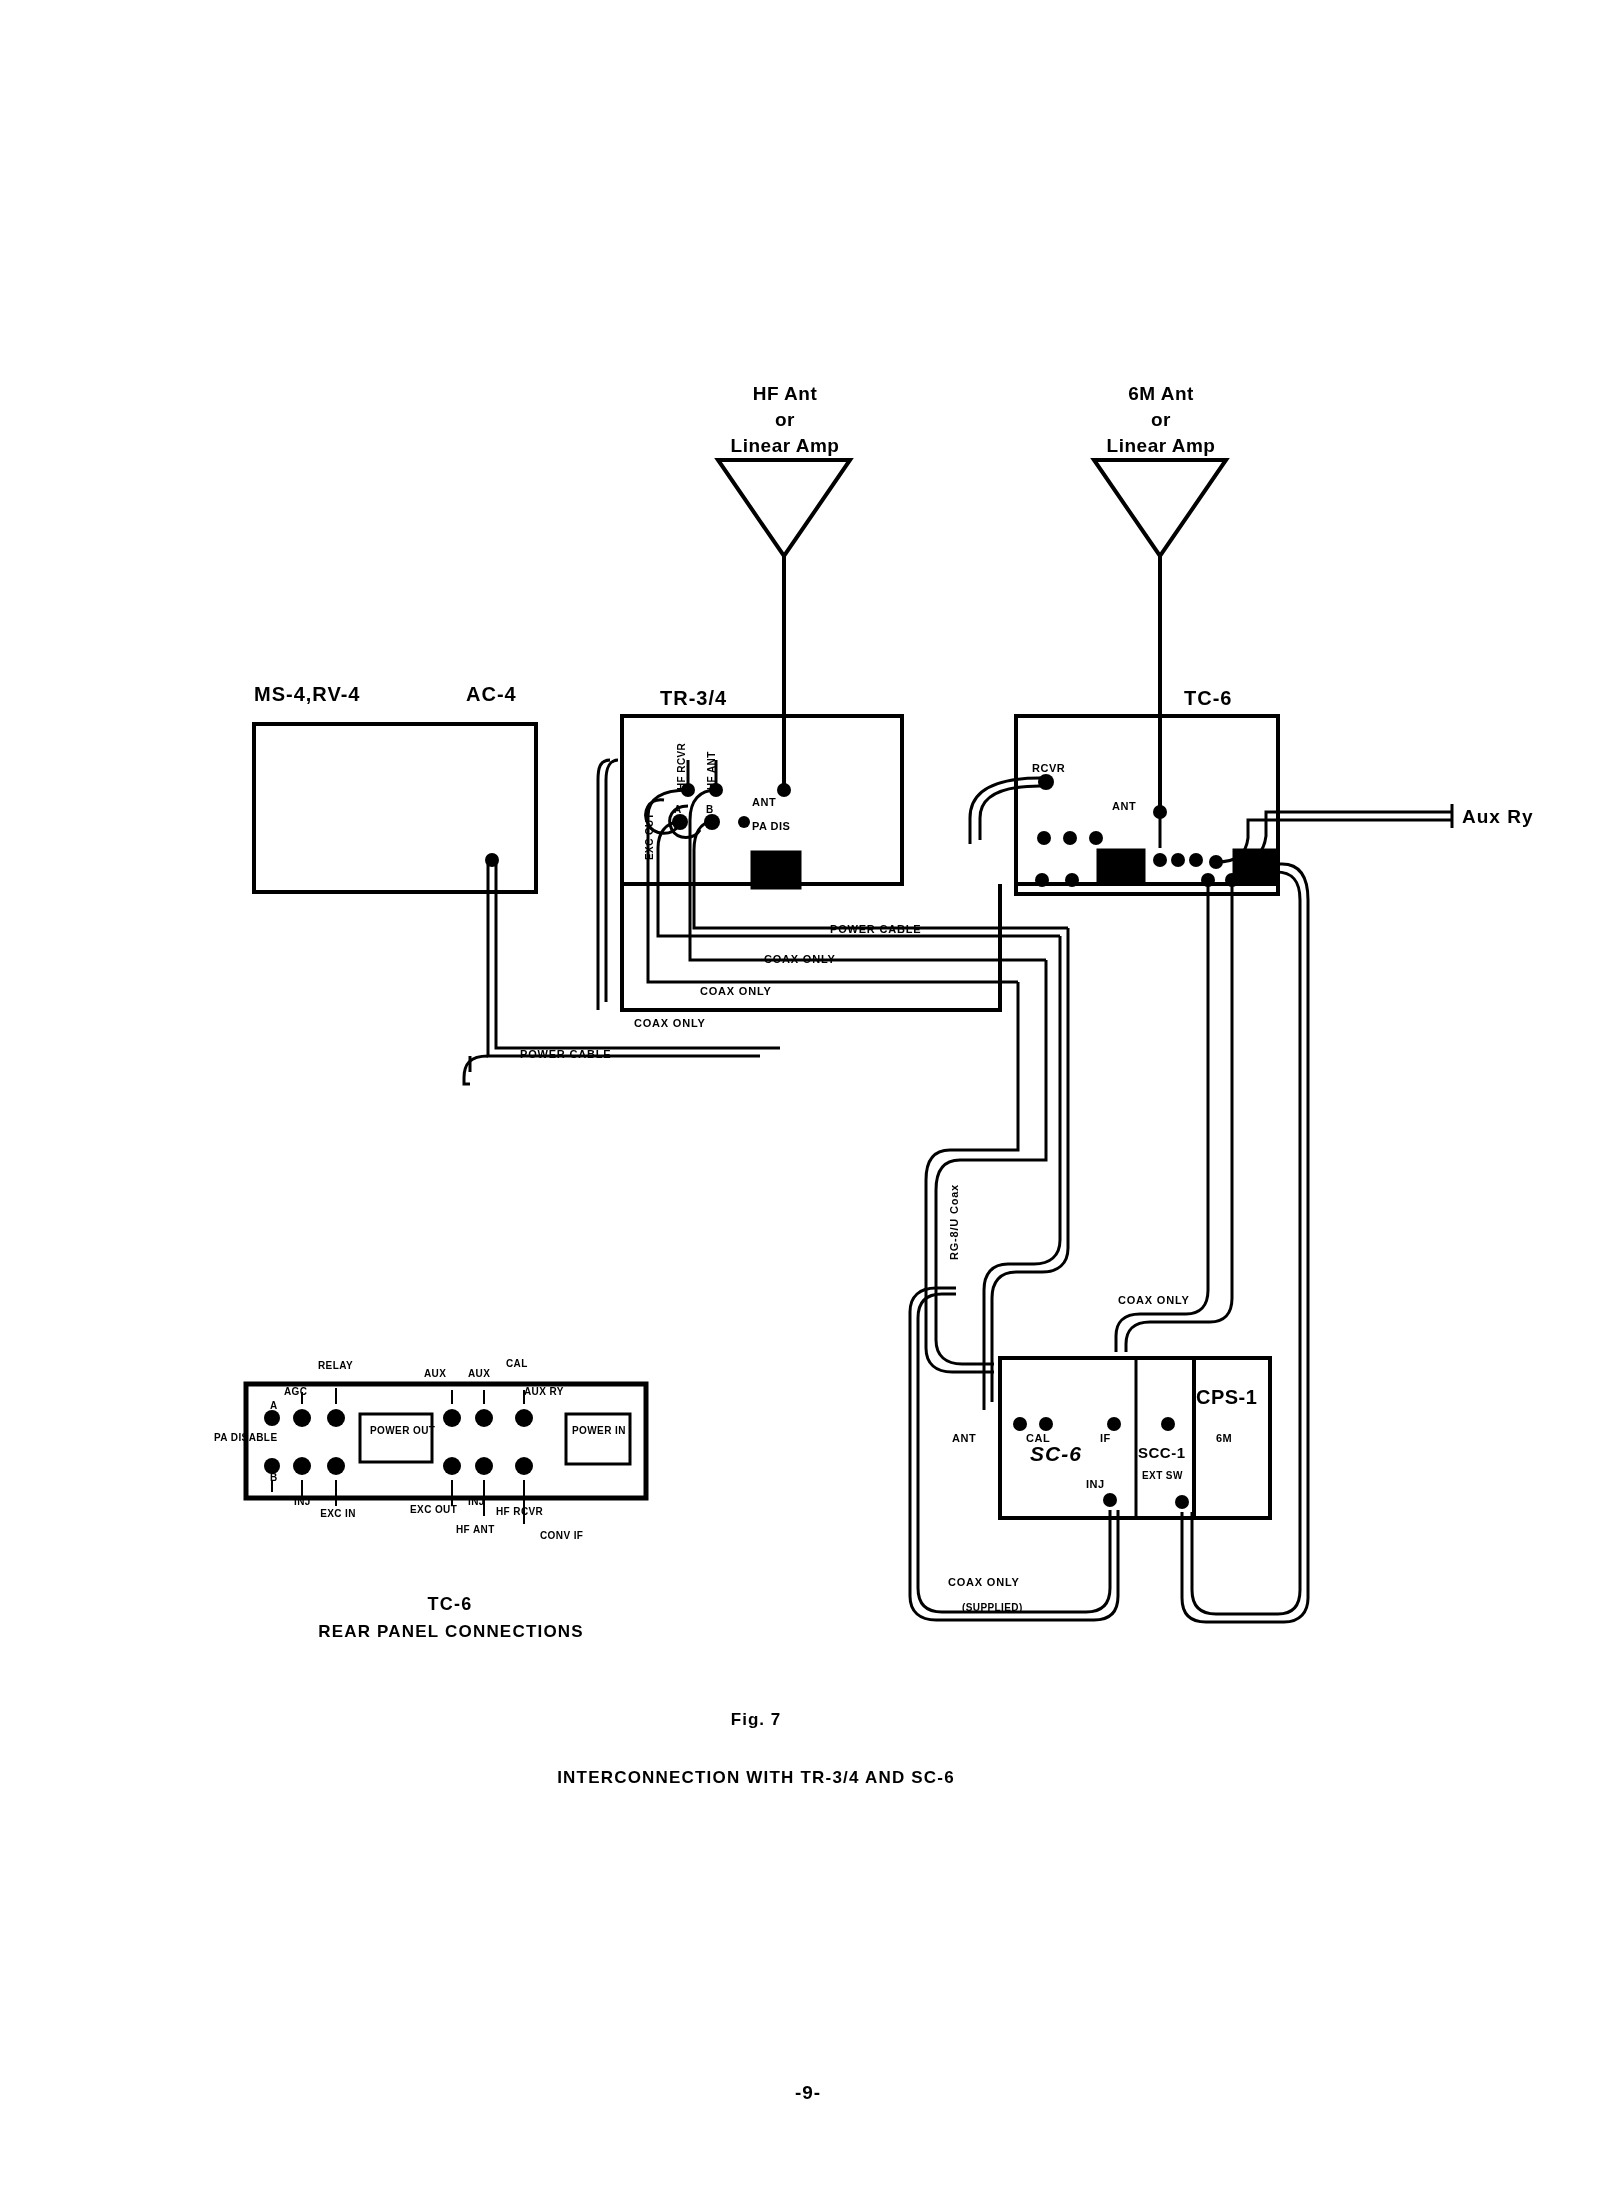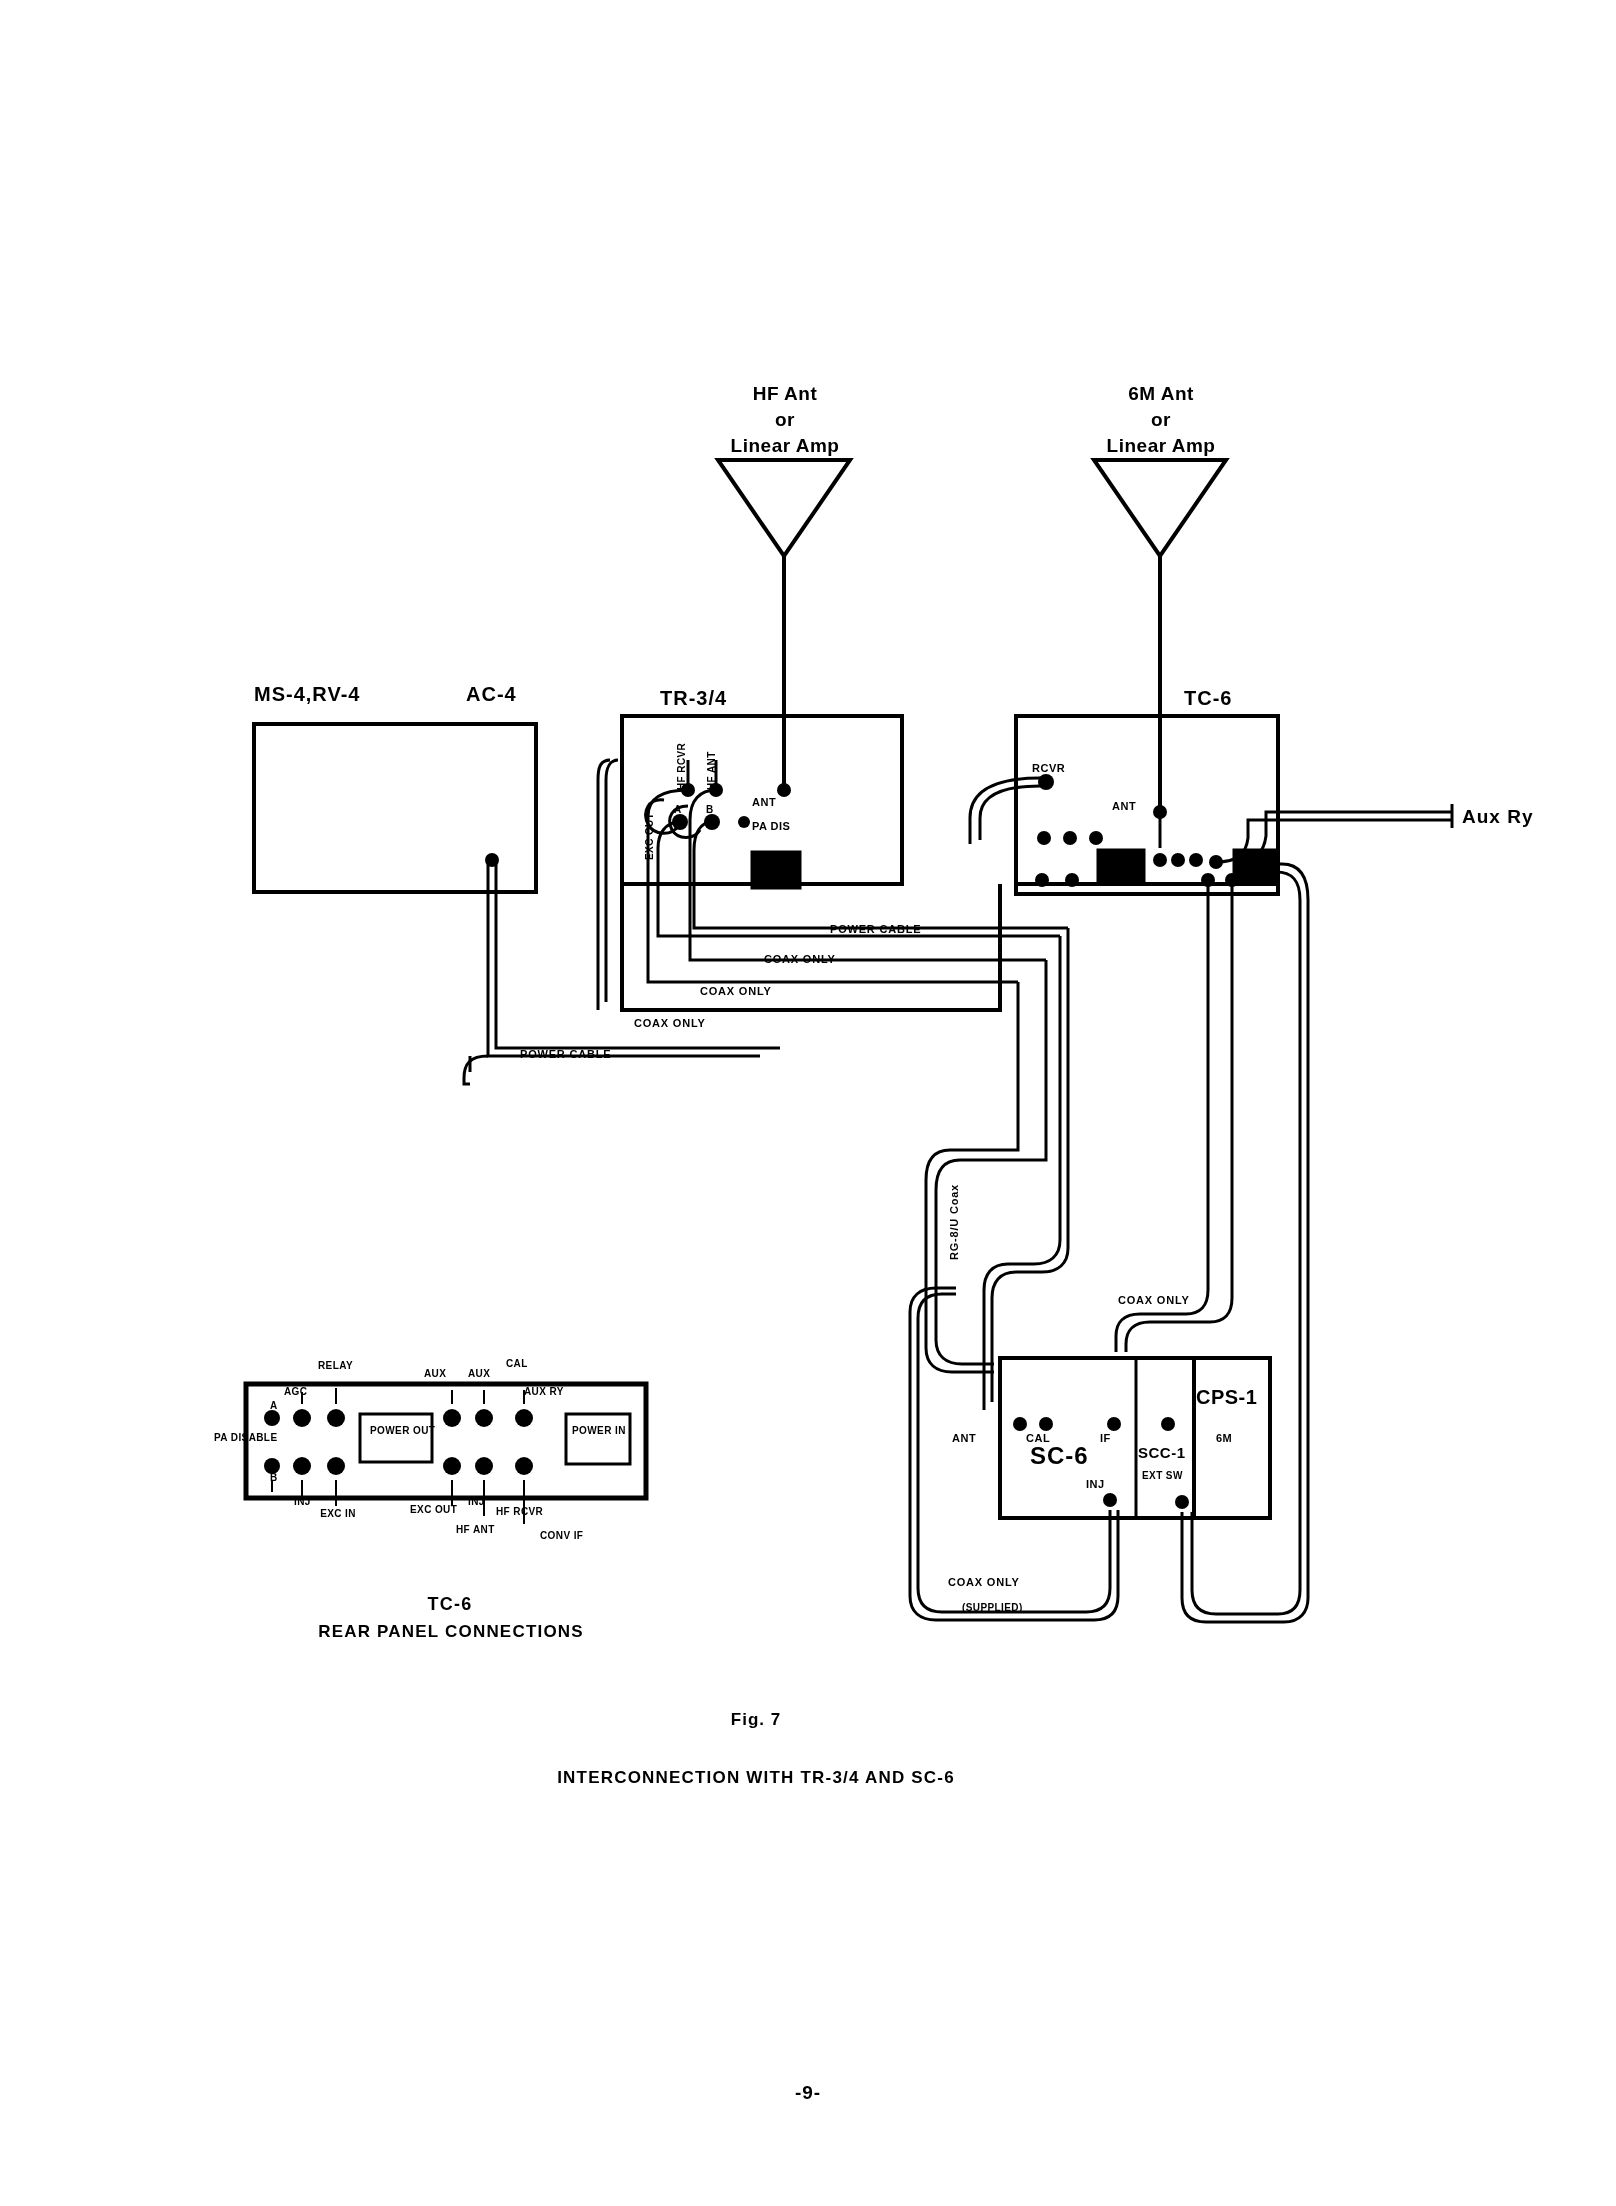--- a/index.html
+++ b/index.html
@@ -32,21 +32,21 @@
     font-family: "Liberation Sans", sans-serif;
     font-weight: bold;
     white-space: nowrap;
     letter-spacing: 0.5px;
   }
   .t-ant { font-size: 19px; }
   .t-box { font-size: 20px; letter-spacing: 1px; }
   .t-small { font-size: 11px; letter-spacing: 0.5px; }
   .t-tiny { font-size: 10px; letter-spacing: 0.4px; }
   .t-cable { font-size: 11px; letter-spacing: 0.8px; }
-  .t-mod { font-size: 24px; letter-spacing: 1px; }
+  .t-mod { font-size: 21px; letter-spacing: 1px; font-style: italic; }
   .t-fig { font-size: 17px; letter-spacing: 1px; }
   .t-cap { font-size: 17px; letter-spacing: 1.2px; }
   .t-page { font-size: 19px; letter-spacing: 1px; }
   .t-panel-title { font-size: 18px; letter-spacing: 1.3px; }
   .rotv { transform: rotate(-90deg); transform-origin: left top; }
   .ctr { text-align: center; }
 </style>
 </head>
 <body>
 

